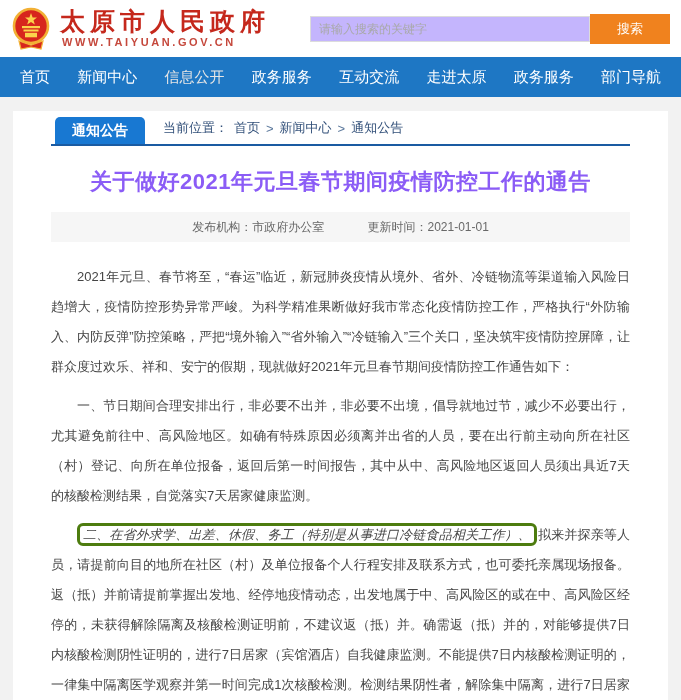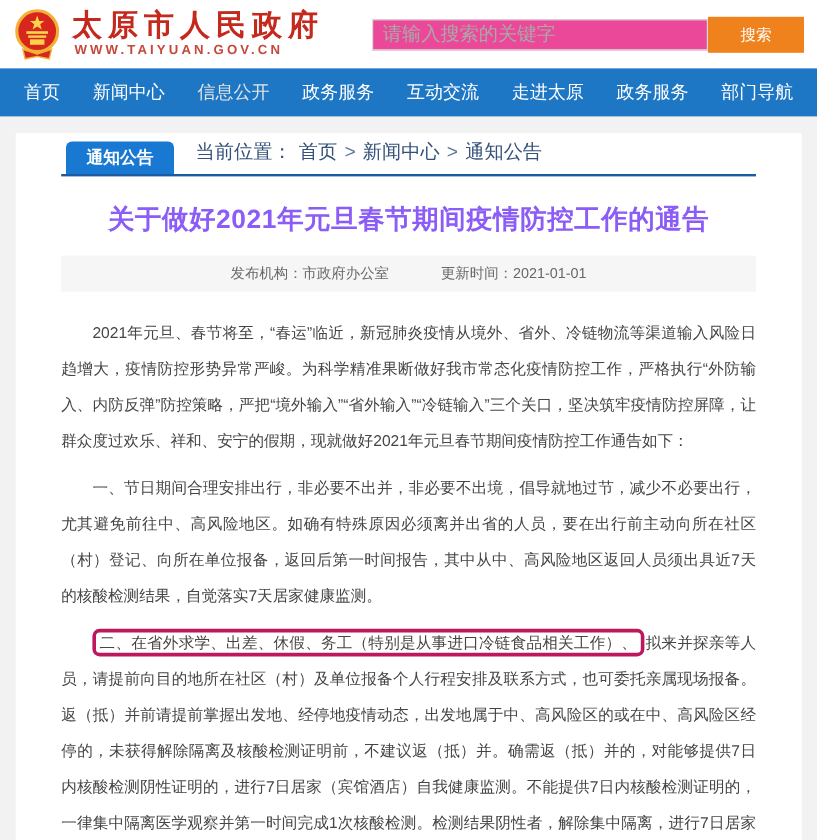--- a/index.html
+++ b/index.html
@@ -21,21 +21,21 @@
     font-size: 25px; font-weight: bold; color: #c5281c; letter-spacing: 5px;
     line-height: 1.05;
   }
   .logo-text .site-url {
     font-size: 11px; color: #c5483c; letter-spacing: 2.6px; font-weight: bold;
     margin-top: 1px; padding-left: 2px;
   }
   .search { margin-left: auto; display: flex; align-items: center; }
   .search-input {
     width: 280px; height: 26px; border: 1px solid #dcdcdc; outline: none;
-    font-size: 16px; color: #333; padding: 0 8px; background: #ec4899;
+    font-size: 12px; color: #333; padding: 0 8px; background: #c4b5fd;
   }
   .search-input::placeholder { color: #a9a9a9; }
   .search-btn {
     width: 80px; height: 30px; border: none; background: #f0821e;
     color: #fff; font-size: 13px; cursor: pointer;
   }
 
   
   .nav {
     height: 40px; background: #1e77c4;
@@ -57,21 +57,21 @@
   .crumb-row {
     display: flex; align-items: flex-end;
     border-bottom: 2px solid #1a5ba2; position: relative;
   }
   .crumb-tab {
     background: #1878d2; color: #fff; font-size: 14px; font-weight: bold;
     padding: 5px 17px 4px; border-radius: 5px 5px 0 0; cursor: pointer;
     margin-left: 4px;
   }
   .crumbs {
-    margin-left: 18px; padding-bottom: 7px; font-size: 16px; color: #33517a;
+    margin-left: 18px; padding-bottom: 7px; font-size: 13px; color: #33517a;
     display: flex; align-items: center; gap: 6px;
   }
   .crumb-link { cursor: pointer; color: #33517a; }
   .crumb-sep { color: #5b789c; }
 
   
   .article-title {
     text-align: center; font-size: 22px; font-weight: bold; color: #8b5cf6;
     margin: 21px 0 15px; letter-spacing: 0.5px;
   }
@@ -82,22 +82,22 @@
   .meta-item { margin: 0 20px; }
   .meta-label { color: #686868; }
 
   
   .article-body {
     margin-top: 20px; font-size: 13px; color: #454545;
     line-height: 30px; text-align: justify;
   }
   .article-body p { text-indent: 2em; margin-bottom: 9px; }
   .hl-box {
-    border: 3px solid #be185d; border-radius: 6px;
-    padding: 1px 3px; margin-right: 1px;
+    border: 3px solid #4d7c0f; border-radius: 6px;
+    padding: 1px 3px; margin-right: 1px; font-style: italic;
   }
 </style>
 </head>
 <body>
 
 <div class="header">
   <div class="logo">
     <svg class="emblem" viewBox="0 0 40 44">
       <circle cx="20" cy="19" r="17" fill="#d7261d" stroke="#f2b035" stroke-width="2.6"></circle>
       <polygon points="20,6 21.6,10.4 26,10.4 22.5,13.2 23.8,17.6 20,15 16.2,17.6 17.5,13.2 14,10.4 18.4,10.4" fill="#fbd34b"></polygon>

